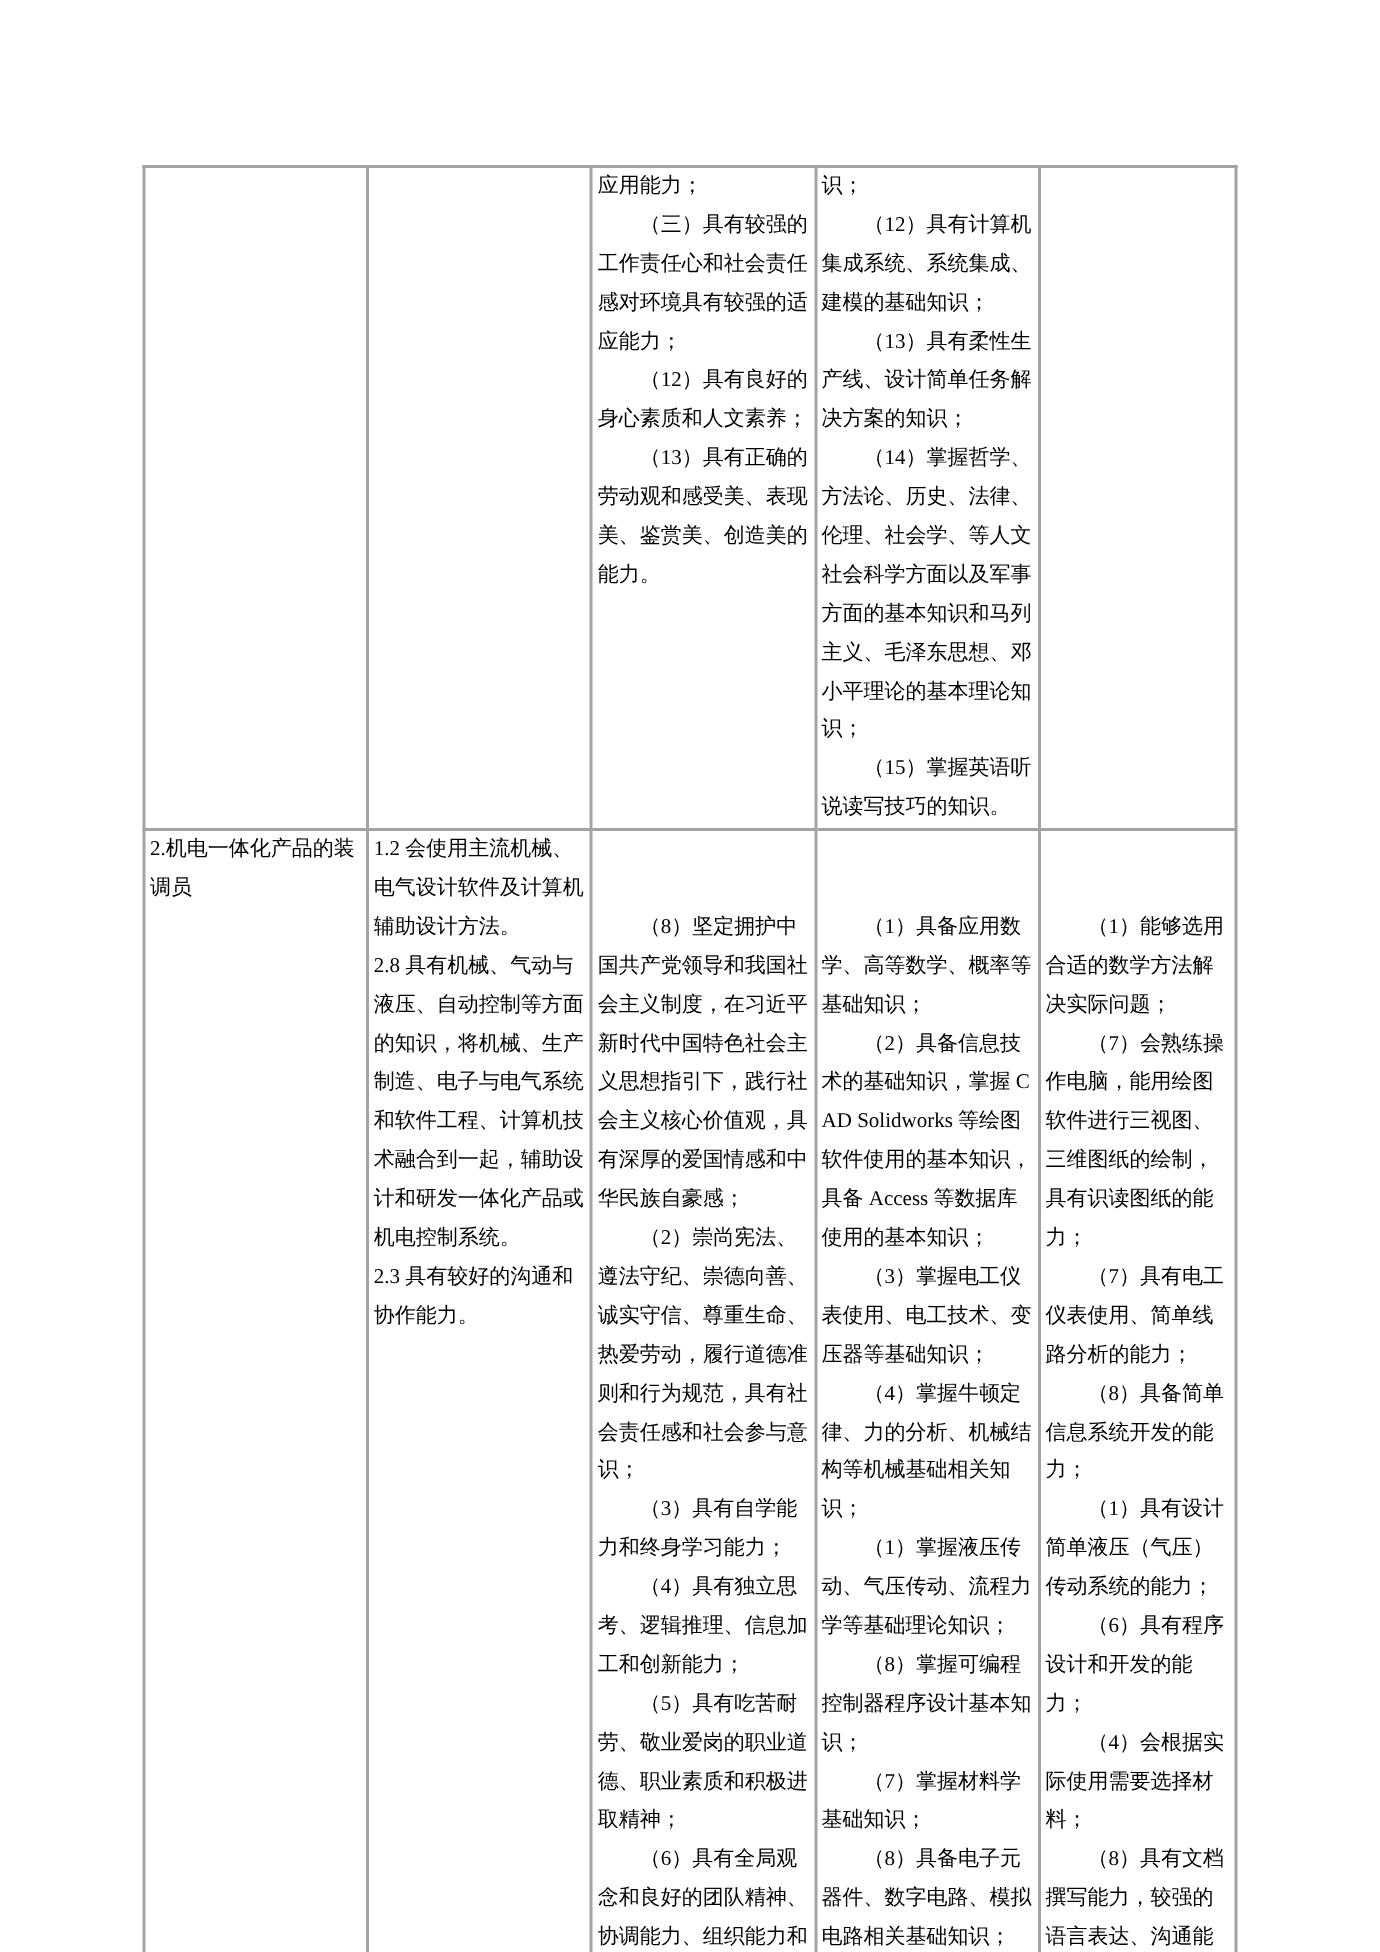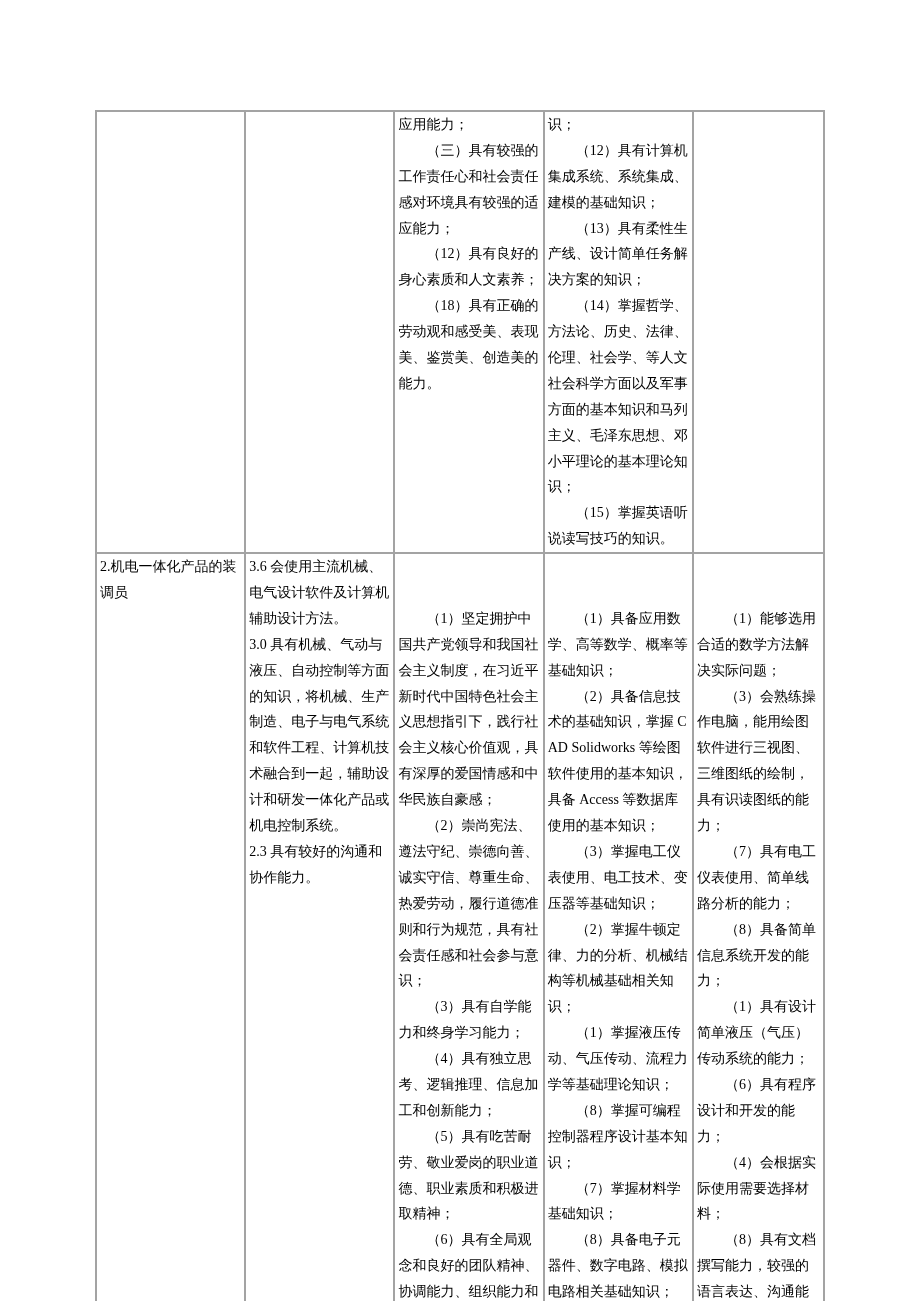--- a/index.html
+++ b/index.html
@@ -51,67 +51,67 @@
         <col class="col5">
     </colgroup>
     <tbody>
         <tr>
       <td></td>
       <td></td>
       <td id="r1c3">
             <p>应用能力；</p>
             <p class="indent">（三）具有较强的工作责任心和社会责任感对环境具有较强的适应能力；</p>
             <p class="indent">（12）具有良好的身心素质和人文素养；</p>
-            <p class="indent">（18）具有正确的劳动观和感受美、表现美、鉴赏美、创造美的能力。</p>
+            <p class="indent">（13）具有正确的劳动观和感受美、表现美、鉴赏美、创造美的能力。</p>
           </td>
       <td id="r1c4">
             <p>识；</p>
             <p class="indent">（12）具有计算机集成系统、系统集成、建模的基础知识；</p>
             <p class="indent">（13）具有柔性生产线、设计简单任务解决方案的知识；</p>
             <p class="indent">（14）掌握哲学、方法论、历史、法律、伦理、社会学、等人文社会科学方面以及军事方面的基本知识和马列主义、毛泽东思想、邓小平理论的基本理论知识；</p>
             <p class="indent">（15）掌握英语听说读写技巧的知识。</p>
           </td>
       <td></td>
     </tr>
     <tr>
       <td id="r2c1">
             <p>2.机电一体化产品的装调员</p>
           </td>
       <td id="r2c2">
-            <p>3.6 会使用主流机械、电气设计软件及计算机辅助设计方法。</p>
-            <p>3.0 具有机械、气动与液压、自动控制等方面的知识，将机械、生产制造、电子与电气系统和软件工程、计算机技术融合到一起，辅助设计和研发一体化产品或机电控制系统。</p>
+            <p>1.2 会使用主流机械、电气设计软件及计算机辅助设计方法。</p>
+            <p>2.8 具有机械、气动与液压、自动控制等方面的知识，将机械、生产制造、电子与电气系统和软件工程、计算机技术融合到一起，辅助设计和研发一体化产品或机电控制系统。</p>
             <p>2.3 具有较好的沟通和协作能力。</p>
           </td>
       <td id="r2c3">
             <p>&nbsp;</p>
             <p>&nbsp;</p>
-            <p class="indent">（1）坚定拥护中国共产党领导和我国社会主义制度，在习近平新时代中国特色社会主义思想指引下，践行社会主义核心价值观，具有深厚的爱国情感和中华民族自豪感；</p>
+            <p class="indent">（8）坚定拥护中国共产党领导和我国社会主义制度，在习近平新时代中国特色社会主义思想指引下，践行社会主义核心价值观，具有深厚的爱国情感和中华民族自豪感；</p>
             <p class="indent">（2）崇尚宪法、遵法守纪、崇德向善、诚实守信、尊重生命、热爱劳动，履行道德准则和行为规范，具有社会责任感和社会参与意识；</p>
             <p class="indent">（3）具有自学能力和终身学习能力；</p>
             <p class="indent">（4）具有独立思考、逻辑推理、信息加工和创新能力；</p>
             <p class="indent">（5）具有吃苦耐劳、敬业爱岗的职业道德、职业素质和积极进取精神；</p>
             <p class="indent">（6）具有全局观念和良好的团队精神、协调能力、组织能力和管理能力；</p>
           </td>
       <td id="r2c4">
             <p>&nbsp;</p>
             <p>&nbsp;</p>
             <p class="indent">（1）具备应用数学、高等数学、概率等基础知识；</p>
             <p class="indent">（2）具备信息技术的基础知识，掌握 CAD Solidworks 等绘图软件使用的基本知识，具备 Access 等数据库使用的基本知识；</p>
             <p class="indent">（3）掌握电工仪表使用、电工技术、变压器等基础知识；</p>
-            <p class="indent">（2）掌握牛顿定律、力的分析、机械结构等机械基础相关知识；</p>
+            <p class="indent">（4）掌握牛顿定律、力的分析、机械结构等机械基础相关知识；</p>
             <p class="indent">（1）掌握液压传动、气压传动、流程力学等基础理论知识；</p>
             <p class="indent">（8）掌握可编程控制器程序设计基本知识；</p>
             <p class="indent">（7）掌握材料学基础知识；</p>
             <p class="indent">（8）具备电子元器件、数字电路、模拟电路相关基础知识；</p>
           </td>
       <td id="r2c5">
             <p>&nbsp;</p>
             <p>&nbsp;</p>
             <p class="indent">（1）能够选用合适的数学方法解决实际问题；</p>
-            <p class="indent">（3）会熟练操作电脑，能用绘图软件进行三视图、三维图纸的绘制，具有识读图纸的能力；</p>
+            <p class="indent">（7）会熟练操作电脑，能用绘图软件进行三视图、三维图纸的绘制，具有识读图纸的能力；</p>
             <p class="indent">（7）具有电工仪表使用、简单线路分析的能力；</p>
             <p class="indent">（8）具备简单信息系统开发的能力；</p>
             <p class="indent">（1）具有设计简单液压（气压）传动系统的能力；</p>
             <p class="indent">（6）具有程序设计和开发的能力；</p>
             <p class="indent">（4）会根据实际使用需要选择材料；</p>
             <p class="indent">（8）具有文档撰写能力，较强的语言表达、沟通能力；</p>
           </td>
     </tr>
   </tbody>
     </table>

